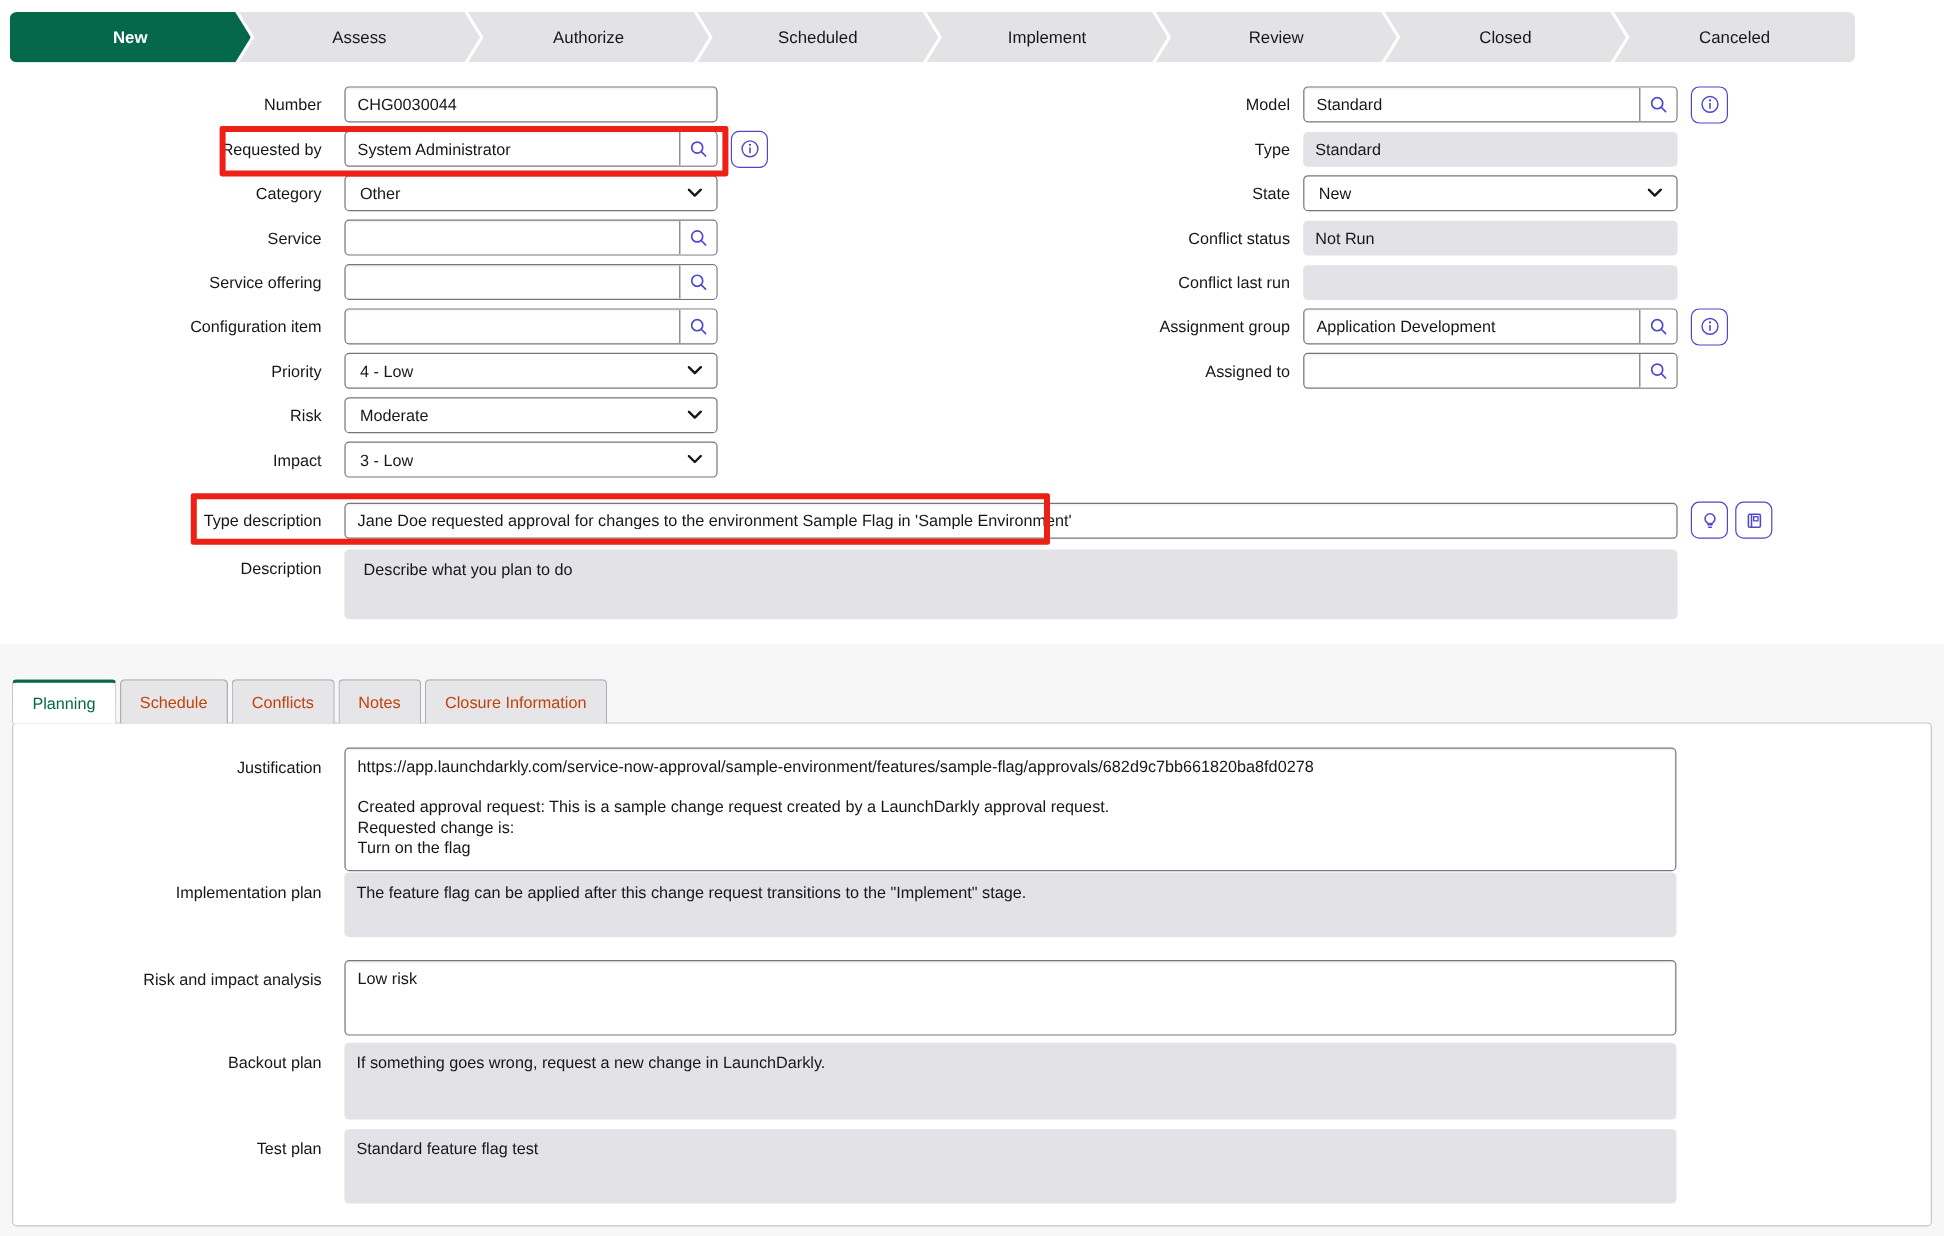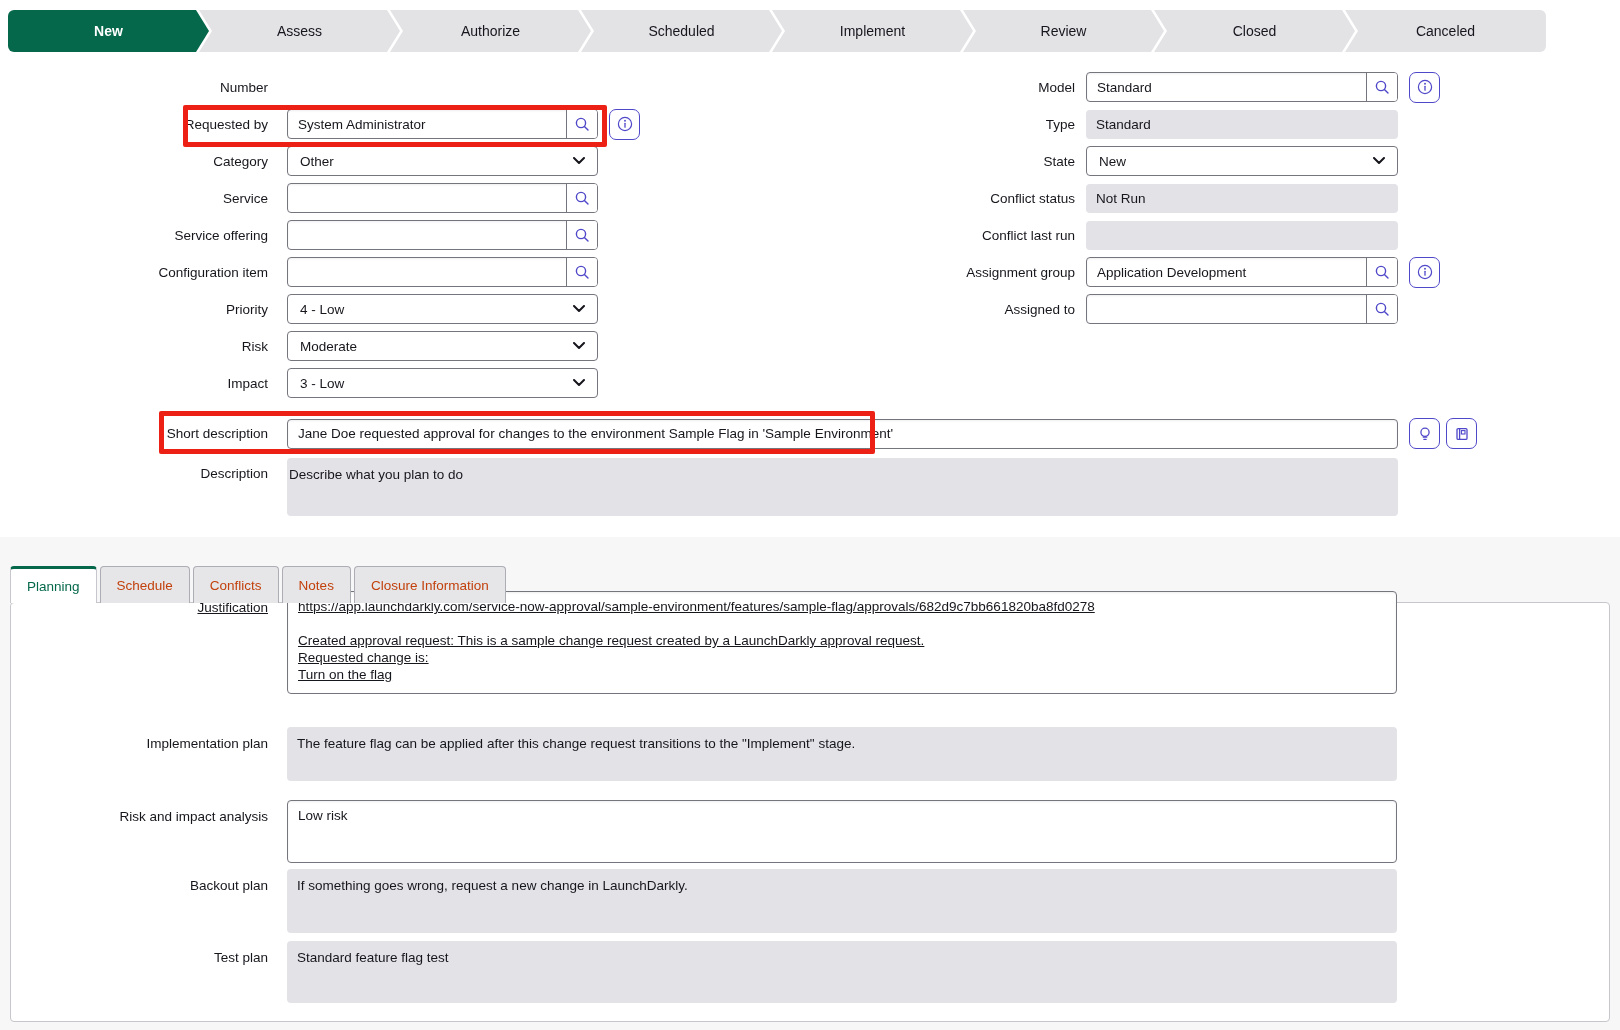--- a/index.html
+++ b/index.html
@@ -48,21 +48,21 @@
     display:flex; align-items:center; justify-content:center; cursor:pointer; }
 
   
   .wide-row { position:absolute; left:0; display:flex; align-items:center; }
   .wide-row .flabel { width:268px; }
   #short-desc-row { top:418px; }
   #short-desc-row .input-group { margin-left:19px; width:1111px; }
   #desc-row { top:458px; align-items:flex-start; }
   #desc-row .flabel { padding-top:8px;text-align:right; }
   .gray-area { margin-left:19px; width:1111px; border-radius:4px; background:#e2e2e7;
-    font-size:13.5px; line-height:17px; padding:8px 2px; color:#16161d; white-space:pre-wrap; }
+    font-size:13.5px; line-height:17px; padding:8px 16px; color:#16161d; white-space:pre-wrap; }
   #desc-row .gray-area { height:58px; }
 
   
   .red-box { position:absolute; border:5px solid #ed2015; border-radius:2px;
     pointer-events:none; z-index:20; }
   #red-box-requested { left:183px; top:105px; width:424px; height:42px; }
   #red-box-shortdesc { left:159px; top:411px; width:716px; height:43px; }
 
   
   .lower { position:absolute; left:0; top:537px; width:1620px; height:493px; background:#f7f7f8; }
@@ -75,21 +75,21 @@
   .panel { position:absolute; left:10px; top:602px; width:1600px; height:420px;
     background:#fff; border:1px solid #c6c6cc; border-radius:4px; z-index:1; }
 
   .prow { position:absolute; left:0; display:flex; align-items:flex-start; z-index:2; }
   .prow .flabel { width:268px; padding-top:9px; }
   .pbox { margin-left:19px; width:1110px; border-radius:4px; font-size:13.5px;
     line-height:17px; padding:6px 10px; white-space:pre-wrap; color:#16161d; }
   .pbox.editable { background:#fff; border:1px solid #75757e;
     box-shadow: inset 0 1px 2px rgba(40,40,60,.08); }
   .pbox.ro { background:#e2e2e7; padding-top:8px; }
-  #row-justification { top:591px;text-decoration:underline; } #row-justification .pbox { height:103px; }
+  #row-justification { top:623px; } #row-justification .pbox { height:103px; }
   #row-implementation { top:727px;justify-content:space-between; } #row-implementation .pbox { height:54px; }
   #row-risk { top:800px; } #row-risk .pbox { height:63px; }
   #row-backout { top:869px; } #row-backout .pbox { height:64px; }
   #row-testplan { top:941px; } #row-testplan .pbox { height:62px; }
 </style>
 </head>
 <body>
 
 <svg width="0" height="0" style="position:absolute">
   <defs>
@@ -128,20 +128,23 @@
     <div class="stage">Implement</div>
     <div class="stage">Review</div>
     <div class="stage">Closed</div>
     <div class="stage last">Canceled</div>
   </div>
 
   <div class="col left">
 
     <div class="frow">
       <div class="flabel">Number</div>
+      <div class="fwidget input-group">
+        <input value="CHG0030044" style="">
+      </div>
     </div>
 
     <div class="frow">
       <div class="flabel">Requested by</div>
       <div class="fwidget input-group">
         <input value="System Administrator" style="">
         <div class="lookup-btn">
           <svg width="16" height="16">
               <use href="#svg-magnifier"></use>
             </svg>
@@ -299,21 +302,21 @@
         <div class="lookup-btn">
           <svg width="16" height="16">
               <use href="#svg-magnifier"></use>
             </svg>
         </div>
       </div>
     </div>
   </div>
 
   <div class="wide-row" id="short-desc-row">
-    <div class="flabel">Short description</div>
+    <div class="flabel">Type description</div>
     <div class="input-group">
       <input value="Jane Doe requested approval for changes to the environment Sample Flag in 'Sample Environment'" style="">
     </div>
     <div class="icon-btn">
       <svg width="16" height="16">
           <use href="#svg-bulb"></use>
         </svg>
     </div>
     <div class="icon-btn" style="margin-left:6px">
       <svg width="16" height="16">

